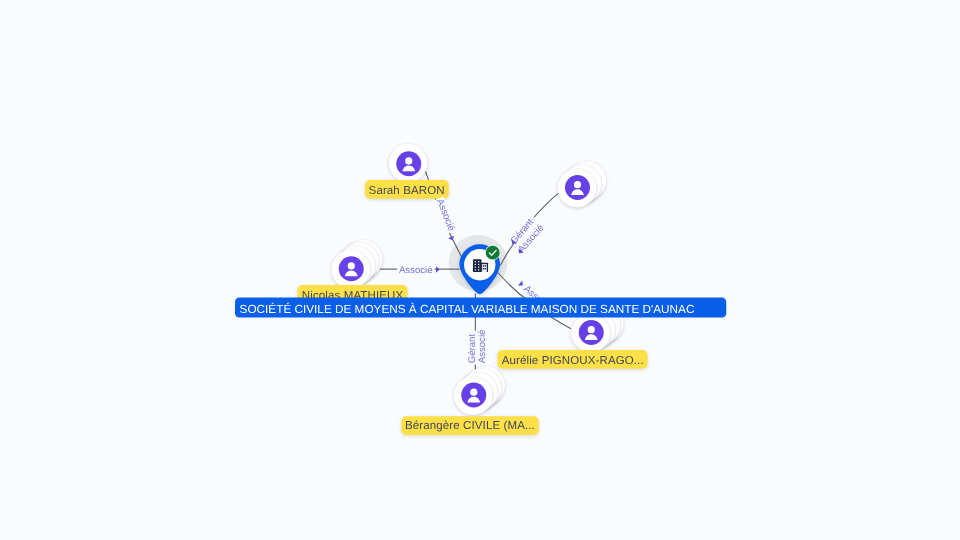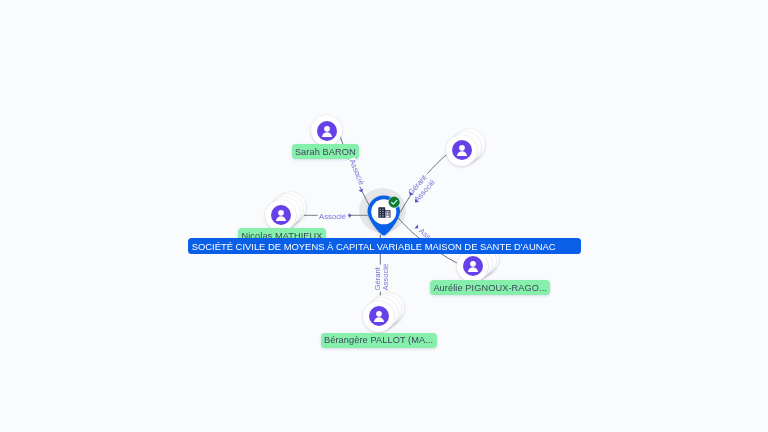--- a/index.html
+++ b/index.html
@@ -6,21 +6,21 @@
   html,body{margin:0;padding:0;}
   body{width:768px;height:432px;overflow:hidden;background:#fafbfd;
        font-family:"Liberation Sans",sans-serif;
        -webkit-font-smoothing:antialiased;}
   #stage{position:relative;width:768px;height:432px;}
   svg.layer{position:absolute;left:0;top:0;width:768px;height:432px;overflow:visible;}
   .node{position:absolute;}
   .ring{position:absolute;border-radius:50%;background:#fff;
         box-shadow:0 1px 3px rgba(40,50,80,.17), 0 0 0 .5px rgba(40,50,80,.05);}
   .avatar{position:absolute;border-radius:50%;background:#6741e8;}
-  .plabel{position:absolute;background:#86efac;border-radius:4px;
+  .plabel{position:absolute;background:#fde047;border-radius:4px;
           box-shadow:0 1px 3px rgba(40,50,80,.16);
           color:#3e4758;white-space:nowrap;
           display:flex;align-items:center;justify-content:center;
           font-size:9.2px;letter-spacing:.1px;}
   .selbar{position:absolute;background:#0a5fe8;border-radius:3.5px;
           color:#fff;white-space:nowrap;
           display:flex;align-items:center;justify-content:flex-start;
           padding-left:4.2px;box-sizing:border-box;letter-spacing:0;}
 
   
@@ -39,21 +39,21 @@
   .n-sarah    {left:311px;top:115px;}
   .n-karine   {left:446px;top:134.5px;}
   .n-nicolas  {left:264.8px;top:199.6px;}
   .n-aurelie  {left:457px;top:250.5px;}
   .n-berangere{left:362.5px;top:300.5px;}
 
   .plabel{height:15px;padding:0 3.4px;}
   .l-sarah    {left:291.5px;top:144.2px;}
   .l-karine   {left:406.4px;top:164.6px;}
   .l-nicolas  {left:238.1px;top:228.2px;}
-  .l-aurelie  {left:430px;top:280.2px;}
+  .l-aurelie  {left:398px;top:280.2px;}
   .l-berangere{left:320.6px;top:332.5px;}
 
   .pin{position:absolute;left:367.1px;top:195.1px;width:33.6px;height:40.5px;}
   .pin > svg{position:absolute;left:0;top:0;width:33.6px;height:40.5px;
              filter:drop-shadow(0 1px 1.8px rgba(30,50,90,.22));}
   .bldg{position:absolute;left:10.55px;top:11.55px;width:17.6px;height:17.6px;}
   .bldg svg{width:17.6px;height:17.6px;display:block;}
   .badge{position:absolute;left:20.85px;top:0.75px;width:12.3px;height:12.3px;}
   .badge svg{width:12.3px;height:12.3px;display:block;}
 
@@ -132,21 +132,21 @@
     <div class="ring r2"></div>
     <div class="ring r1"></div>
     <div class="ring r0"></div>
     <div class="avatar">
       <svg viewBox="0 0 48 48">
           <circle cx="24" cy="18.6" r="6.9" fill="#fff"></circle>
       <path d="M24 27.2c-5.9 0-9.8 3.4-11.1 7.6l-1.2 3.6h24.6l-1.2-3.6c-1.3-4.2-5.2-7.6-11.1-7.6z" fill="#fff"></path>
         </svg>
     </div>
   </div>
-  <div class="plabel l-berangere">Bérangère PALLOT (MA...</div>
+  <div class="plabel l-berangere">Bérangère CIVILE (MA...</div>
 
   <svg class="layer" viewBox="0 0 768 432">
     <g font-family="Liberation Sans, sans-serif" font-size="7.7" letter-spacing="0">
       <g transform="translate(349.4,160.4) rotate(68)">
         <rect x="-1" y="-6.2" width="29" height="8.6" fill="#fafbfd"></rect>
         <text fill="#7a72d8">Associé</text>
       </g>
       <g transform="translate(411.6,195.5) rotate(-49)">
         <rect x="0" y="-6.4" width="27" height="8.6" fill="#fafbfd" opacity=".78"></rect>
         <text fill="#7a72d8">Gérant</text>

